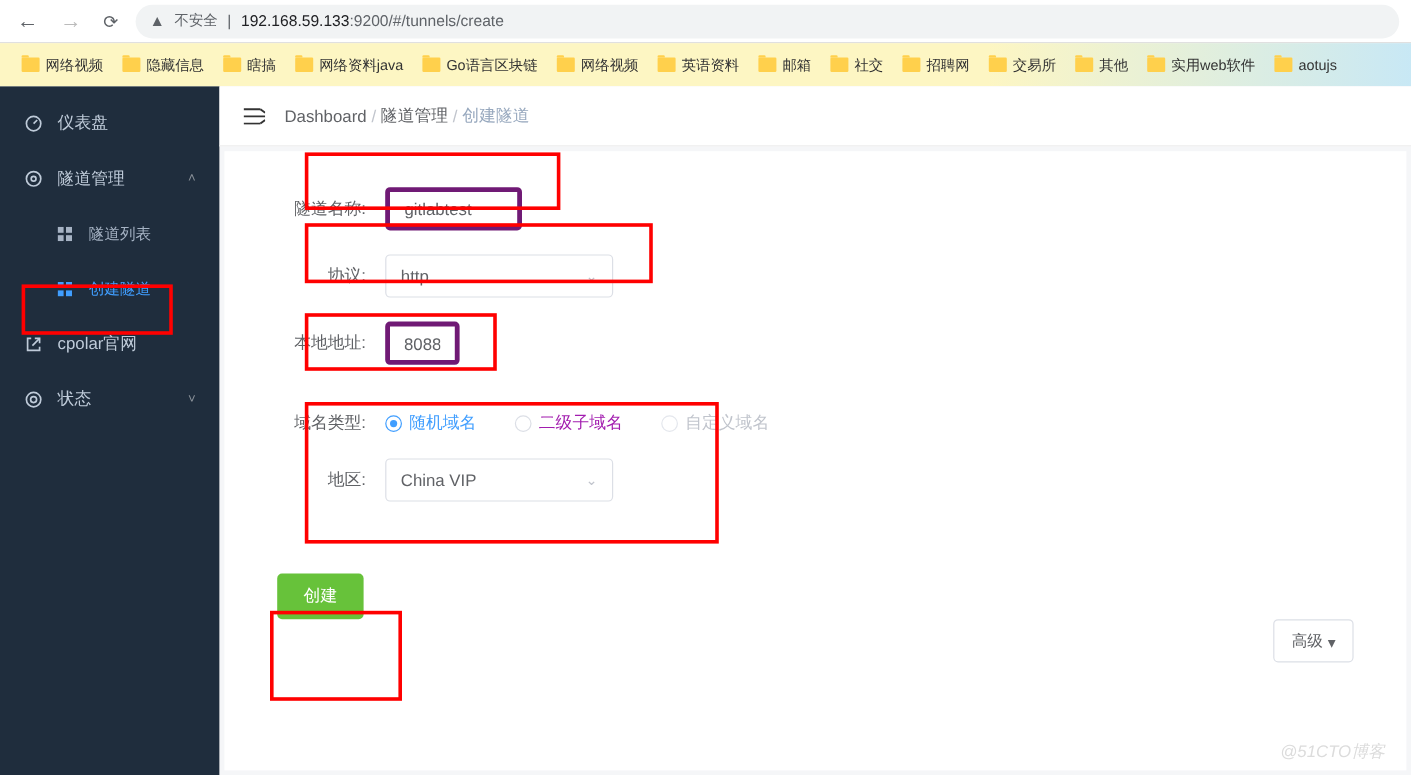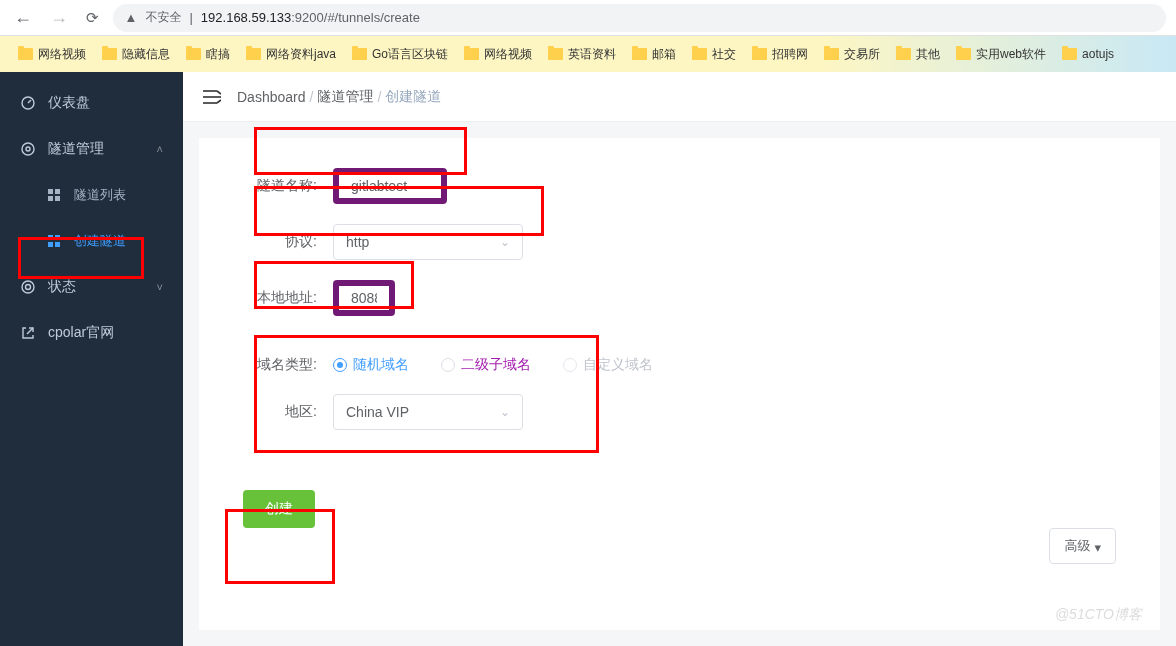--- a/index.html
+++ b/index.html
@@ -29,25 +29,25 @@
     .si-icon { width: 16px; height: 16px; display: inline-flex; align-items: center; justify-content: center; }
     
     .main { flex: 1; background: #f5f6f8; display: flex; flex-direction: column; }
     .topbar { height: 50px; background: #fff; display: flex; align-items: center; padding: 0 20px; gap: 16px; border-bottom: 1px solid #eee; }
     .hamburger { font-size: 17px; color: #333; cursor: pointer; }
     .breadcrumb { display: flex; align-items: center; gap: 4px; font-size: 14px; }
     .bc-item { color: #606266; }
     .bc-item.current { color: #97a8be; }
     .bc-sep { color: #c0c4cc; }
     
-    .content { flex: 1; padding: 30px 44px; background: #fff; margin: 16px; position: relative; }
+    .content { flex: 1; padding: 30px 44px; background: #fff; margin: 4px; position: relative; }
     .form-row { display: flex; align-items: center; margin-bottom: 20px; }
     .form-label { width: 90px; text-align: right; padding-right: 16px; font-size: 14px; color: #606266; }
     .form-ctrl { }
-    .text-input { width: 190px; height: 36px; border: 6px solid #701a75; border-radius: 4px; padding: 0 12px; font-size: 14px; color: #606266; }
+    .text-input { width: 190px; height: 36px; border: 4px solid #701a75; border-radius: 4px; padding: 0 12px; font-size: 14px; color: #606266; }
     .select { width: 190px; height: 36px; border: 1px solid #dcdfe6; border-radius: 4px; padding: 0 12px; font-size: 14px; color: #606266; display: flex; align-items: center; justify-content: space-between; background: #fff; cursor: pointer; }
     .select .arrow { color: #c0c4cc; font-size: 12px; }
     .radio-group { display: flex; gap: 32px; align-items: center; }
     .radio { display: flex; align-items: center; gap: 6px; font-size: 14px; cursor: pointer; }
     .radio .circle { width: 14px; height: 14px; border: 1px solid #dcdfe6; border-radius: 50%; display: inline-flex; align-items: center; justify-content: center; }
     .radio.checked .circle { border-color: #409eff; }
     .radio.checked .circle::after { content:""; width:6px; height:6px; background:#409eff; border-radius:50%;}
     .radio.checked .lbl { color: #409eff; }
     .radio.disabled .circle { border-color: #e4e7ed; }
     .radio.disabled .lbl { color: #c0c4cc; }
@@ -182,37 +182,37 @@
             <rect x="0" y="0" width="5" height="5"></rect>
             <rect x="7" y="0" width="5" height="5"></rect>
             <rect x="0" y="7" width="5" height="5"></rect>
             <rect x="7" y="7" width="5" height="5"></rect>
           </svg>
         </span>
       <span>创建隧道</span>
     </div>
     <div class="side-item">
       <span class="si-icon">
-          <svg width="16" height="16" viewBox="0 0 16 16" fill="none" stroke="#bfcbd9" stroke-width="1.4">
-            <circle cx="8" cy="8" r="6"></circle>
-            <circle cx="8" cy="8" r="2.5"></circle>
-          </svg>
-        </span>
-      <span>状态</span>
-      <span class="chev">˅</span>
-    </div>
-    <div class="side-item">
-      <span class="si-icon">
           <svg width="14" height="14" viewBox="0 0 14 14" fill="none" stroke="#bfcbd9" stroke-width="1.4">
             <path d="M5 2 H2 V12 H12 V9"></path>
             <path d="M8 2 H12 V6"></path>
             <path d="M12 2 L6 8"></path>
           </svg>
         </span>
       <span>cpolar官网</span>
+    </div>
+    <div class="side-item">
+      <span class="si-icon">
+          <svg width="16" height="16" viewBox="0 0 16 16" fill="none" stroke="#bfcbd9" stroke-width="1.4">
+            <circle cx="8" cy="8" r="6"></circle>
+            <circle cx="8" cy="8" r="2.5"></circle>
+          </svg>
+        </span>
+      <span>状态</span>
+      <span class="chev">˅</span>
     </div>
   </div>
 
   <div class="main">
     <div class="topbar">
       <span class="hamburger">
         <svg width="18" height="14" viewBox="0 0 18 14" stroke="#333" stroke-width="1.6">
             <path d="M0 1 H14"></path>
             <path d="M0 7 H18"></path>
             <path d="M0 13 H14"></path>

